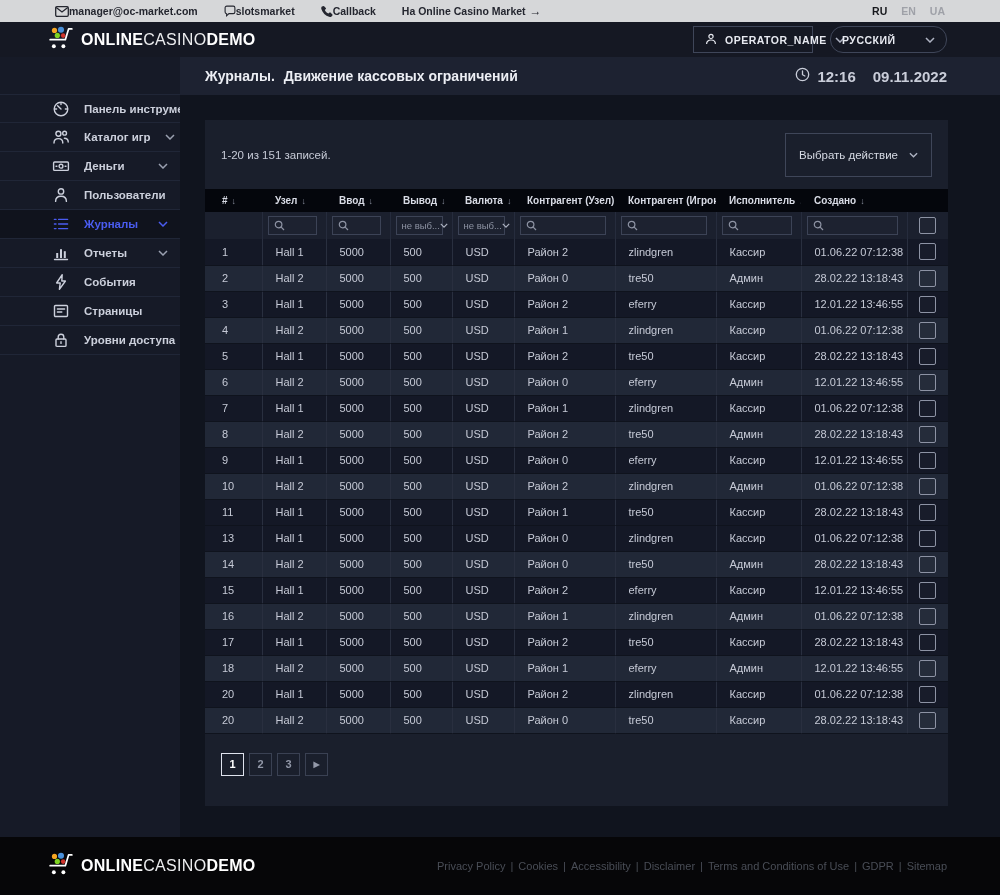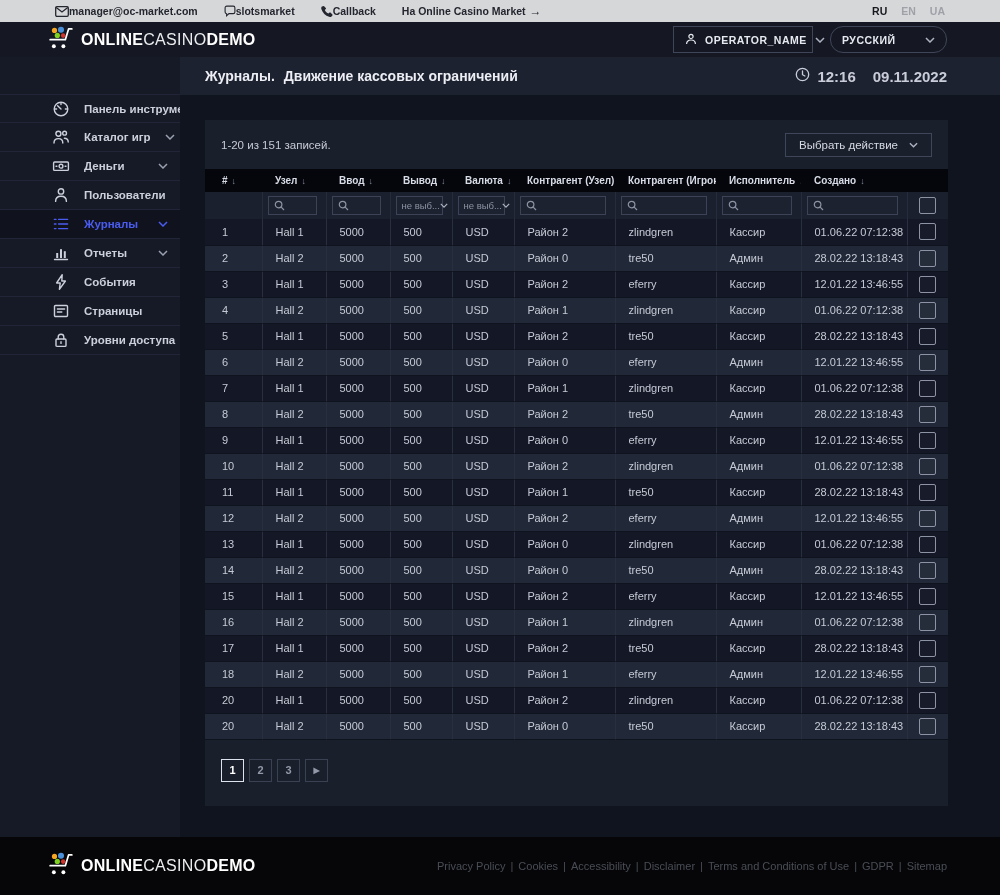--- a/index.html
+++ b/index.html
@@ -35,21 +35,21 @@
   .brand { display:flex; align-items:center; gap:7px; }
   .brand-text { color:#fff; font-size:16px; letter-spacing:.3px; white-space:nowrap; }
   .brand-text .b1, .brand-text .b3 { font-weight:800; }
   .brand-text .b2 { font-weight:400; color:#ecedef; }
   .nav-right { display:flex; gap:17px; }
   .nav-select {
     height:27px; border:1px solid #3f4659; display:flex; align-items:center;
     padding:0 11px; color:#e7e9f0; font-size:10.5px; font-weight:700;
     letter-spacing:.5px; gap:8px; cursor:pointer; background:transparent;
   }
-  .nav-select.operator { width:140px; }
+  .nav-select.operator { width:120px; }
   .nav-select.language { width:117px; justify-content:space-between;border-radius:13px; }
   .chev { display:flex; color:#aeb3c2; }
   .nav-select .chev { margin-left:auto; }
 
   
   .content { flex:1 1 auto; display:flex; height:780px; }
 
   .sidebar { width:180px; flex:0 0 180px; background:#161a27; padding-top:37px; }
   .side-item {
     height:29px; display:flex; align-items:center; gap:14px;
@@ -70,21 +70,21 @@
   }
   .title { font-size:14px; font-weight:700; color:#eceef4; display:flex; gap:9px; white-space:nowrap; }
   .datetime { display:flex; align-items:center; gap:7px; color:#c9cdd9; font-size:15px; font-weight:600; }
   .datetime .date { margin-left:10px; }
 
   .main-body { flex:1 1 auto; padding:25px 27px 0 25px; }
   .panel { width:743px; background:#1a1f2c; min-height:686px; }
   .panel-head { display:flex; justify-content:space-between; align-items:center; padding:13px 16px 12px; }
   .records { font-size:11.5px; color:#c6cad6; }
   .action-btn {
-    height:24px; border:1px solid #3f4659; color:#d6dae4; font-size:11.5px;
+    height:44px; border:1px solid #3f4659; color:#d6dae4; font-size:11.5px;
     display:flex; align-items:center; gap:11px; padding:0 13px;
     cursor:pointer; background:transparent; font-family:inherit;
   }
 
   
   table { border-collapse:collapse; table-layout:fixed; width:743px; }
   .head-row { background:#04060c; height:23px; }
   .head-row th {
     font-size:10px; font-weight:700; color:#d9dce6; text-align:left;
     padding:0 2px 0 13px; white-space:nowrap; overflow:hidden;
@@ -621,34 +621,20 @@
                   <td class="">500</td>
                   <td class="">USD</td>
                   <td class="">Район 1</td>
                   <td class="">tre50</td>
                   <td class="">Кассир</td>
                   <td class="">28.02.22 13:18:43</td>
                   <td class="check-cell">
                     <div class="checkbox"></div>
                   </td>
                 </tr>
-                <tr class="even">
-                  <td class="num">12</td>
-                  <td class="">Hall 2</td>
-                  <td class="">5000</td>
-                  <td class="">500</td>
-                  <td class="">USD</td>
-                  <td class="">Район 2</td>
-                  <td class="">eferry</td>
-                  <td class="">Админ</td>
-                  <td class="">12.01.22 13:46:55</td>
-                  <td class="check-cell">
-                    <div class="checkbox"></div>
-                  </td>
-                </tr>
                 <tr class="odd">
                   <td class="num">13</td>
                   <td class="">Hall 1</td>
                   <td class="">5000</td>
                   <td class="">500</td>
                   <td class="">USD</td>
                   <td class="">Район 0</td>
                   <td class="">zlindgren</td>
                   <td class="">Кассир</td>
                   <td class="">01.06.22 07:12:38</td>

